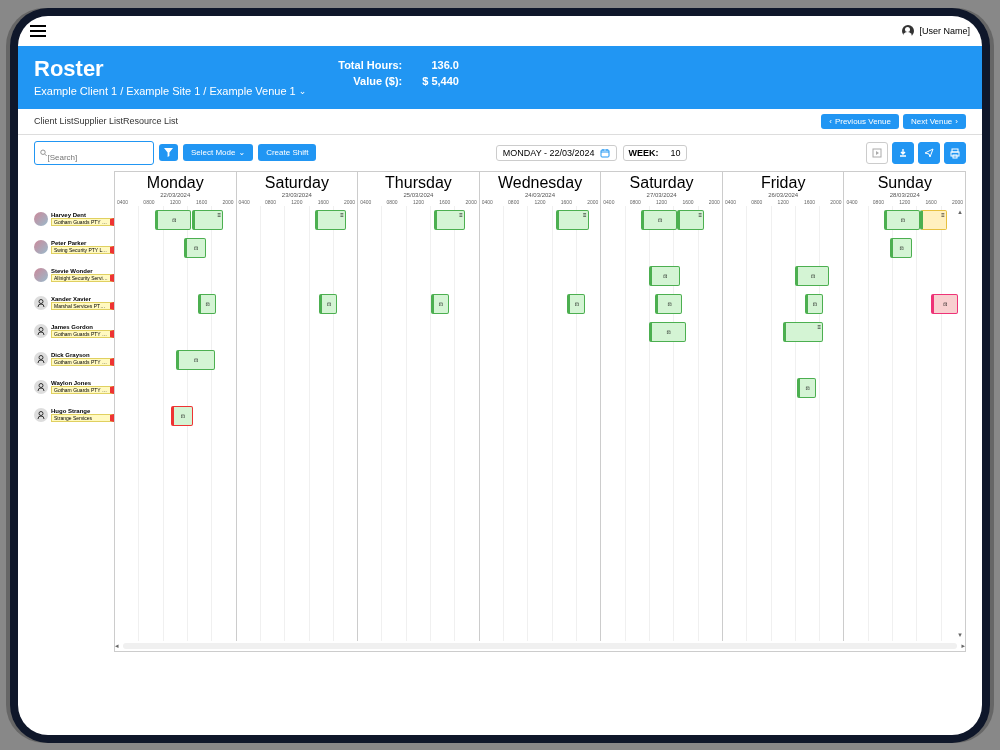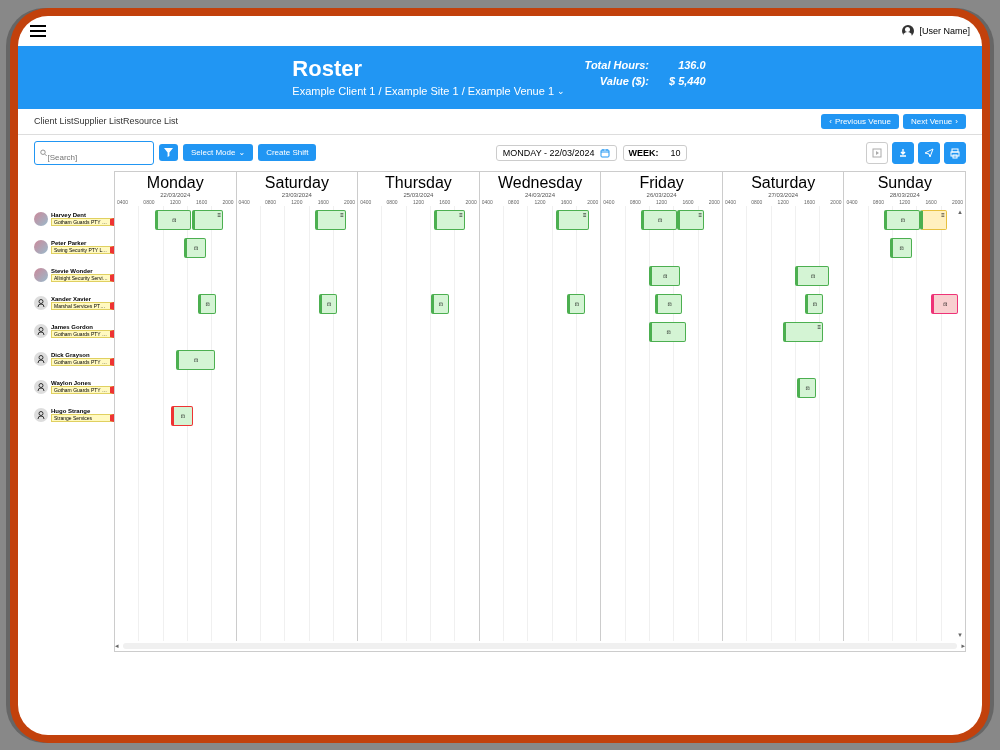--- a/index.html
+++ b/index.html
@@ -1,35 +1,35 @@
 <!DOCTYPE html>
 <html><head>
 <meta charset="utf-8">
 <style>
   * { box-sizing: border-box; margin: 0; padding: 0; }
   body { font-family: Arial, Helvetica, sans-serif; background: #888; display: flex; align-items: center; justify-content: center; height: 750px; width: 1000px; overflow: hidden; }
   
-  .tablet-frame { width: 980px; height: 735px; background: #c2410c; border-radius: 38px; padding: 8px; position: relative; box-shadow: -4px 0 0 #666, 4px 0 0 #666; }
+  .tablet-frame { width: 980px; height: 735px; background: #0f172a; border-radius: 38px; padding: 8px; position: relative; box-shadow: -4px 0 0 #666, 4px 0 0 #666; }
   .tablet-screen { width: 100%; height: 100%; background: #fff; border-radius: 30px; overflow: hidden; position: relative; }
   
   .topnav { height: 30px; display: flex; align-items: center; justify-content: space-between; padding: 0 12px; font-size: 9px; }
   .hamburger { width: 16px; height: 12px; display: flex; flex-direction: column; justify-content: space-between; cursor: pointer; }
   .hamburger span { height: 2px; background: #000; }
   .user-area { display: flex; align-items: center; gap: 5px; }
   .user-icon { width: 12px; height: 12px; border-radius: 50%; background: #333; position: relative; }
   .user-icon::before { content: ''; position: absolute; width: 5px; height: 5px; background: #fff; border-radius: 50%; top: 2px; left: 3px; }
   .user-icon::after { content: ''; position: absolute; width: 9px; height: 5px; background: #fff; border-radius: 5px 5px 0 0; bottom: 0; left: 1px; }
   
   .header { background: #2196F3; color: #fff; padding: 10px 16px 12px; }
-  .header-row { display: flex; justify-content: center; align-items: flex-start; }
+  .header-row { display: flex; justify-content: flex-start; align-items: flex-start; gap: 12px; }
   .title { font-size: 22px; font-weight: bold; }
   .breadcrumb { font-size: 11px; font-weight: 500; margin-top: 3px; display: flex; align-items: center; gap: 3px; }
   .chev-down { font-size: 9px; }
   .header-stats { text-align: right; font-size: 11px; font-weight: bold; }
-  .header-stats td { padding: 1px 0 1px 18px; font-style: italic; }
+  .header-stats td { padding: 1px 0 1px 18px; }
   
   .subnav { padding: 5px 16px; font-size: 9px; color: #333; display: flex; justify-content: space-between; align-items: center; border-bottom: 1px solid #ddd; }
   .subnav-tabs { display: flex; }
   .subnav-tabs span { cursor: pointer; }
   .nav-btns { display: flex; gap: 4px; }
   .nav-btn { background: #2196F3; color: #fff; border: none; border-radius: 3px; padding: 3px 8px; font-size: 8px; cursor: pointer; display: flex; align-items: center; gap: 3px; }
   
   .toolbar { padding: 6px 16px; display: flex; align-items: center; justify-content: space-between; font-size: 9px; }
   .toolbar-left { display: flex; align-items: center; gap: 5px; }
   .search { display: flex; align-items: center; border: 1px solid #2196F3; border-radius: 3px; padding: 2px 5px; width: 120px; color: #999; }
@@ -321,33 +321,33 @@
               <div class="day-date">24/03/2024</div>
               <div class="hour-row">
                 <span>0400</span>
                 <span>0800</span>
                 <span>1200</span>
                 <span>1600</span>
                 <span>2000</span>
               </div>
             </div>
             <div class="day-head">
+              <div class="day-name">Saturday</div>
+              <div class="day-date">27/03/2024</div>
+              <div class="hour-row">
+                <span>0400</span>
+                <span>0800</span>
+                <span>1200</span>
+                <span>1600</span>
+                <span>2000</span>
+              </div>
+            </div>
+            <div class="day-head">
               <div class="day-name">Friday</div>
               <div class="day-date">26/03/2024</div>
-              <div class="hour-row">
-                <span>0400</span>
-                <span>0800</span>
-                <span>1200</span>
-                <span>1600</span>
-                <span>2000</span>
-              </div>
-            </div>
-            <div class="day-head">
-              <div class="day-name">Saturday</div>
-              <div class="day-date">27/03/2024</div>
               <div class="hour-row">
                 <span>0400</span>
                 <span>0800</span>
                 <span>1200</span>
                 <span>1600</span>
                 <span>2000</span>
               </div>
             </div>
             <div class="day-head">
               <div class="day-name">Sunday</div>

